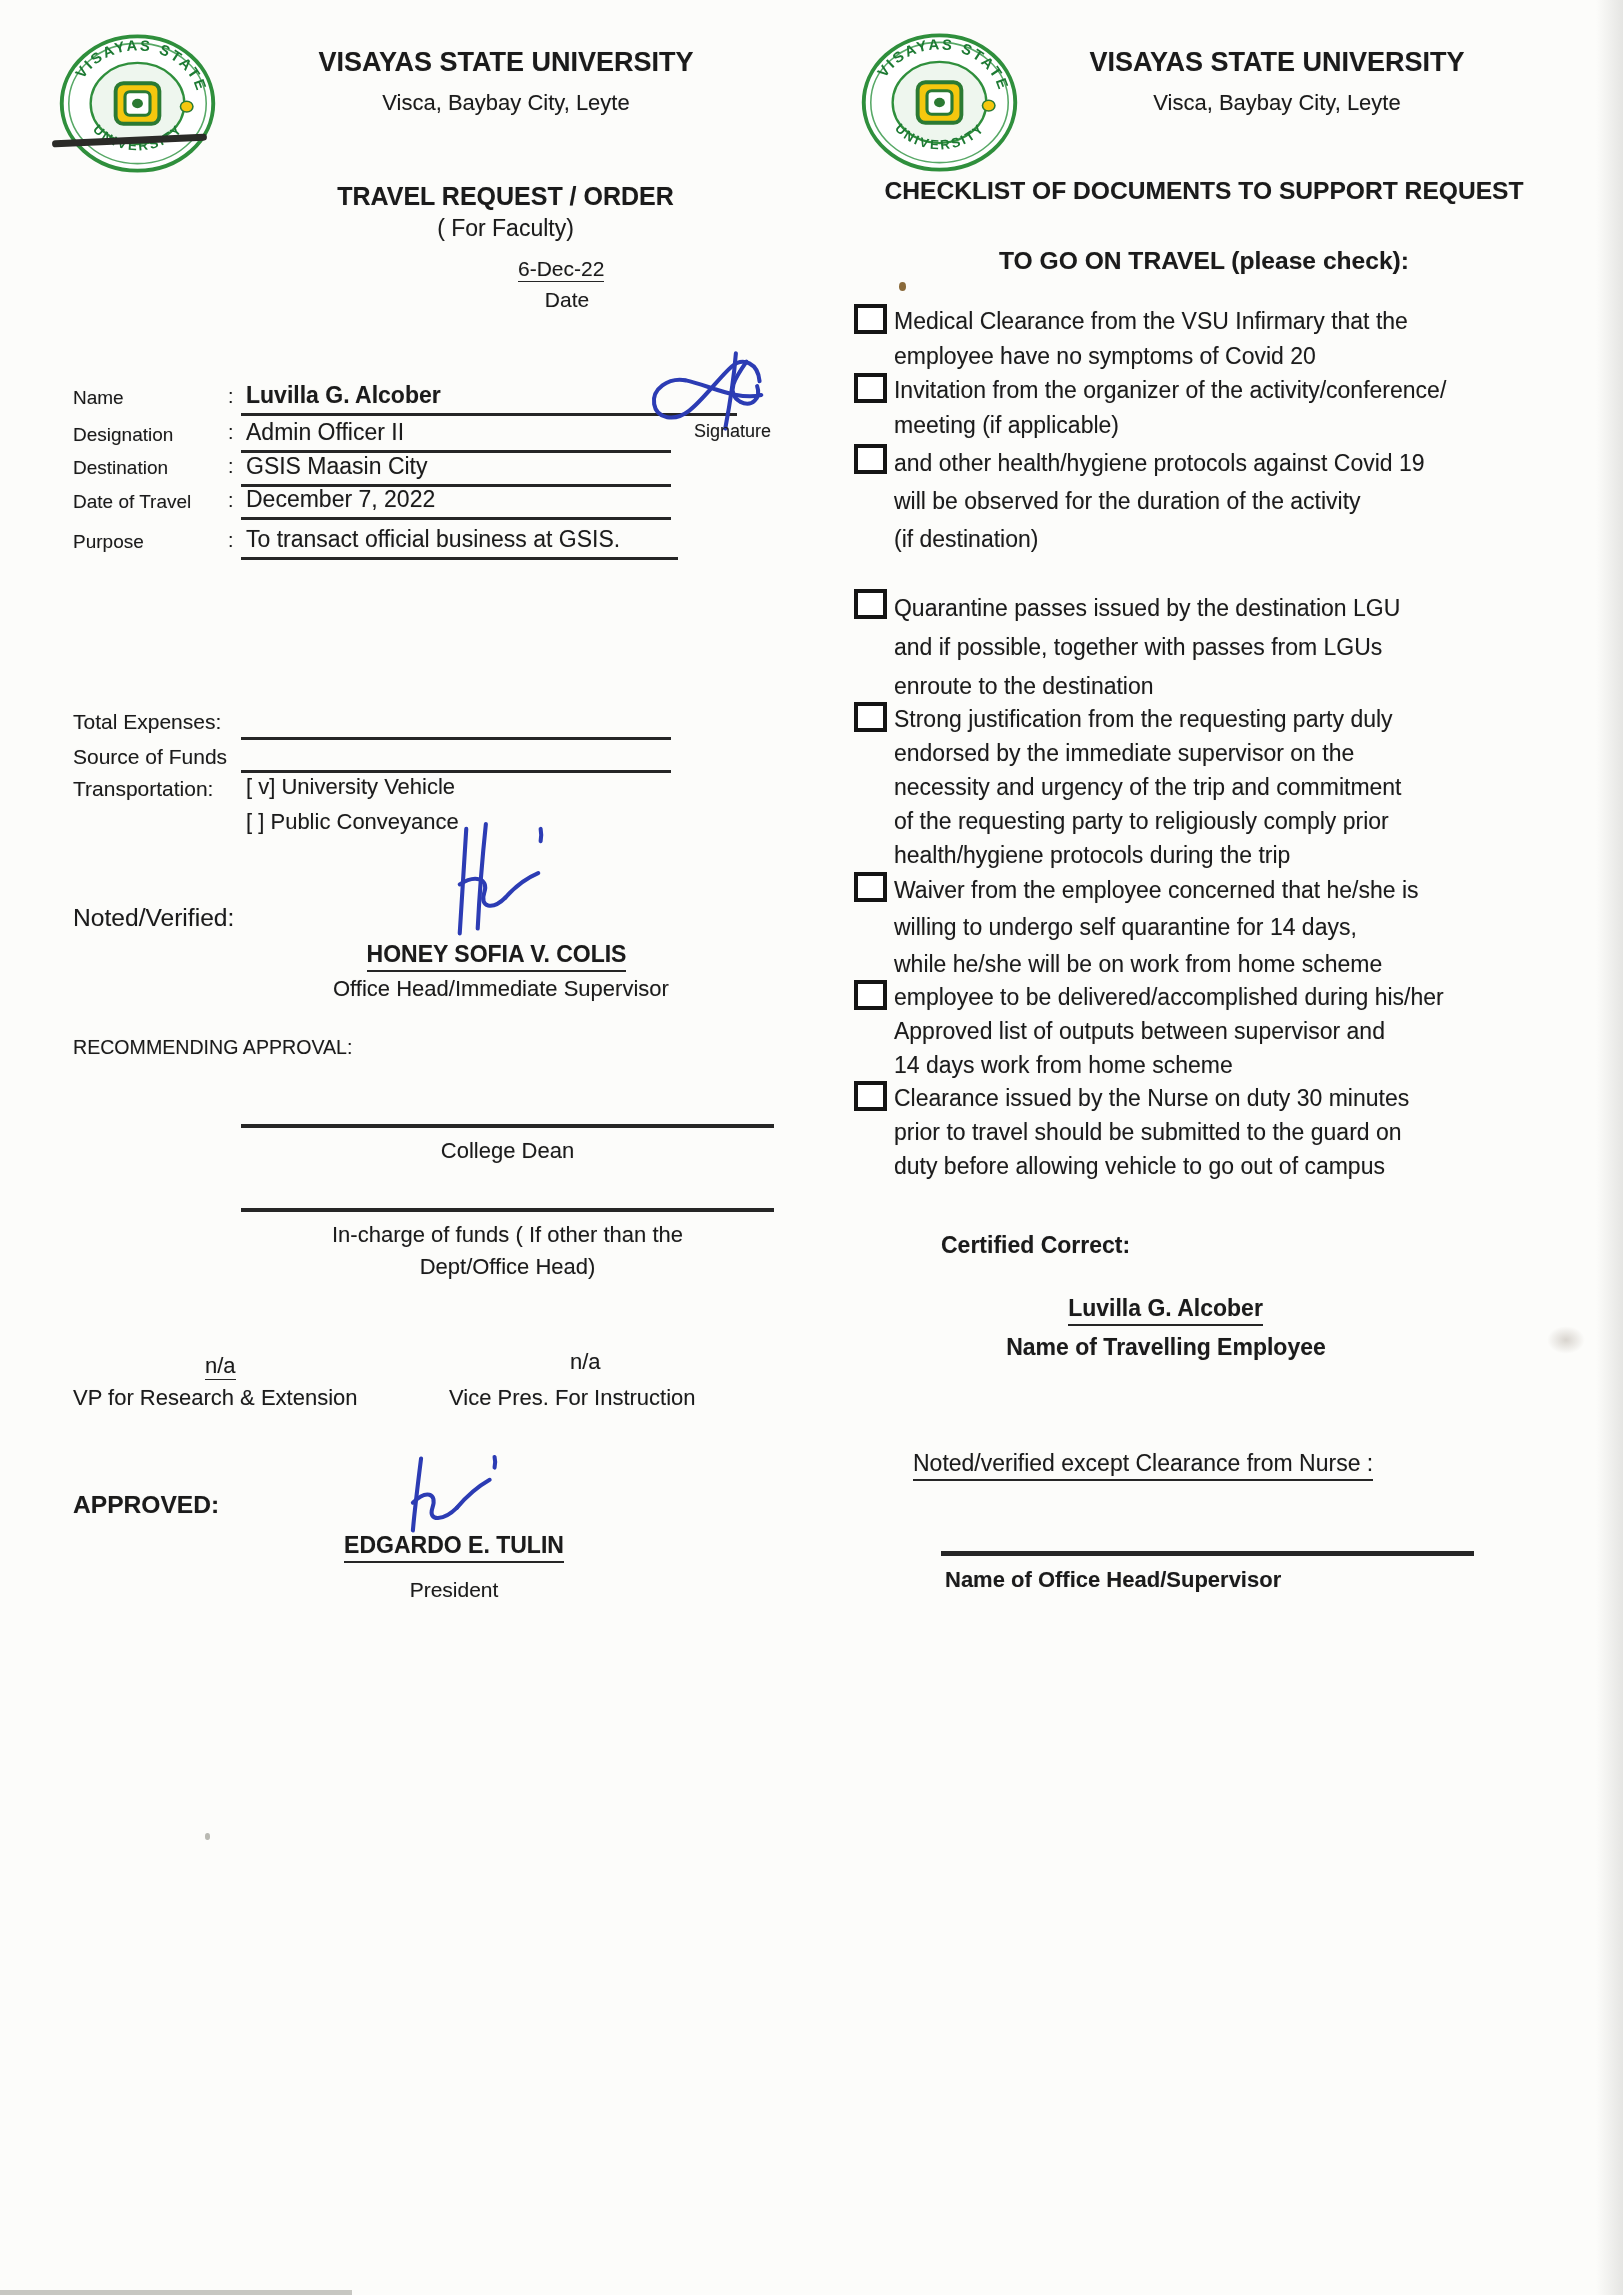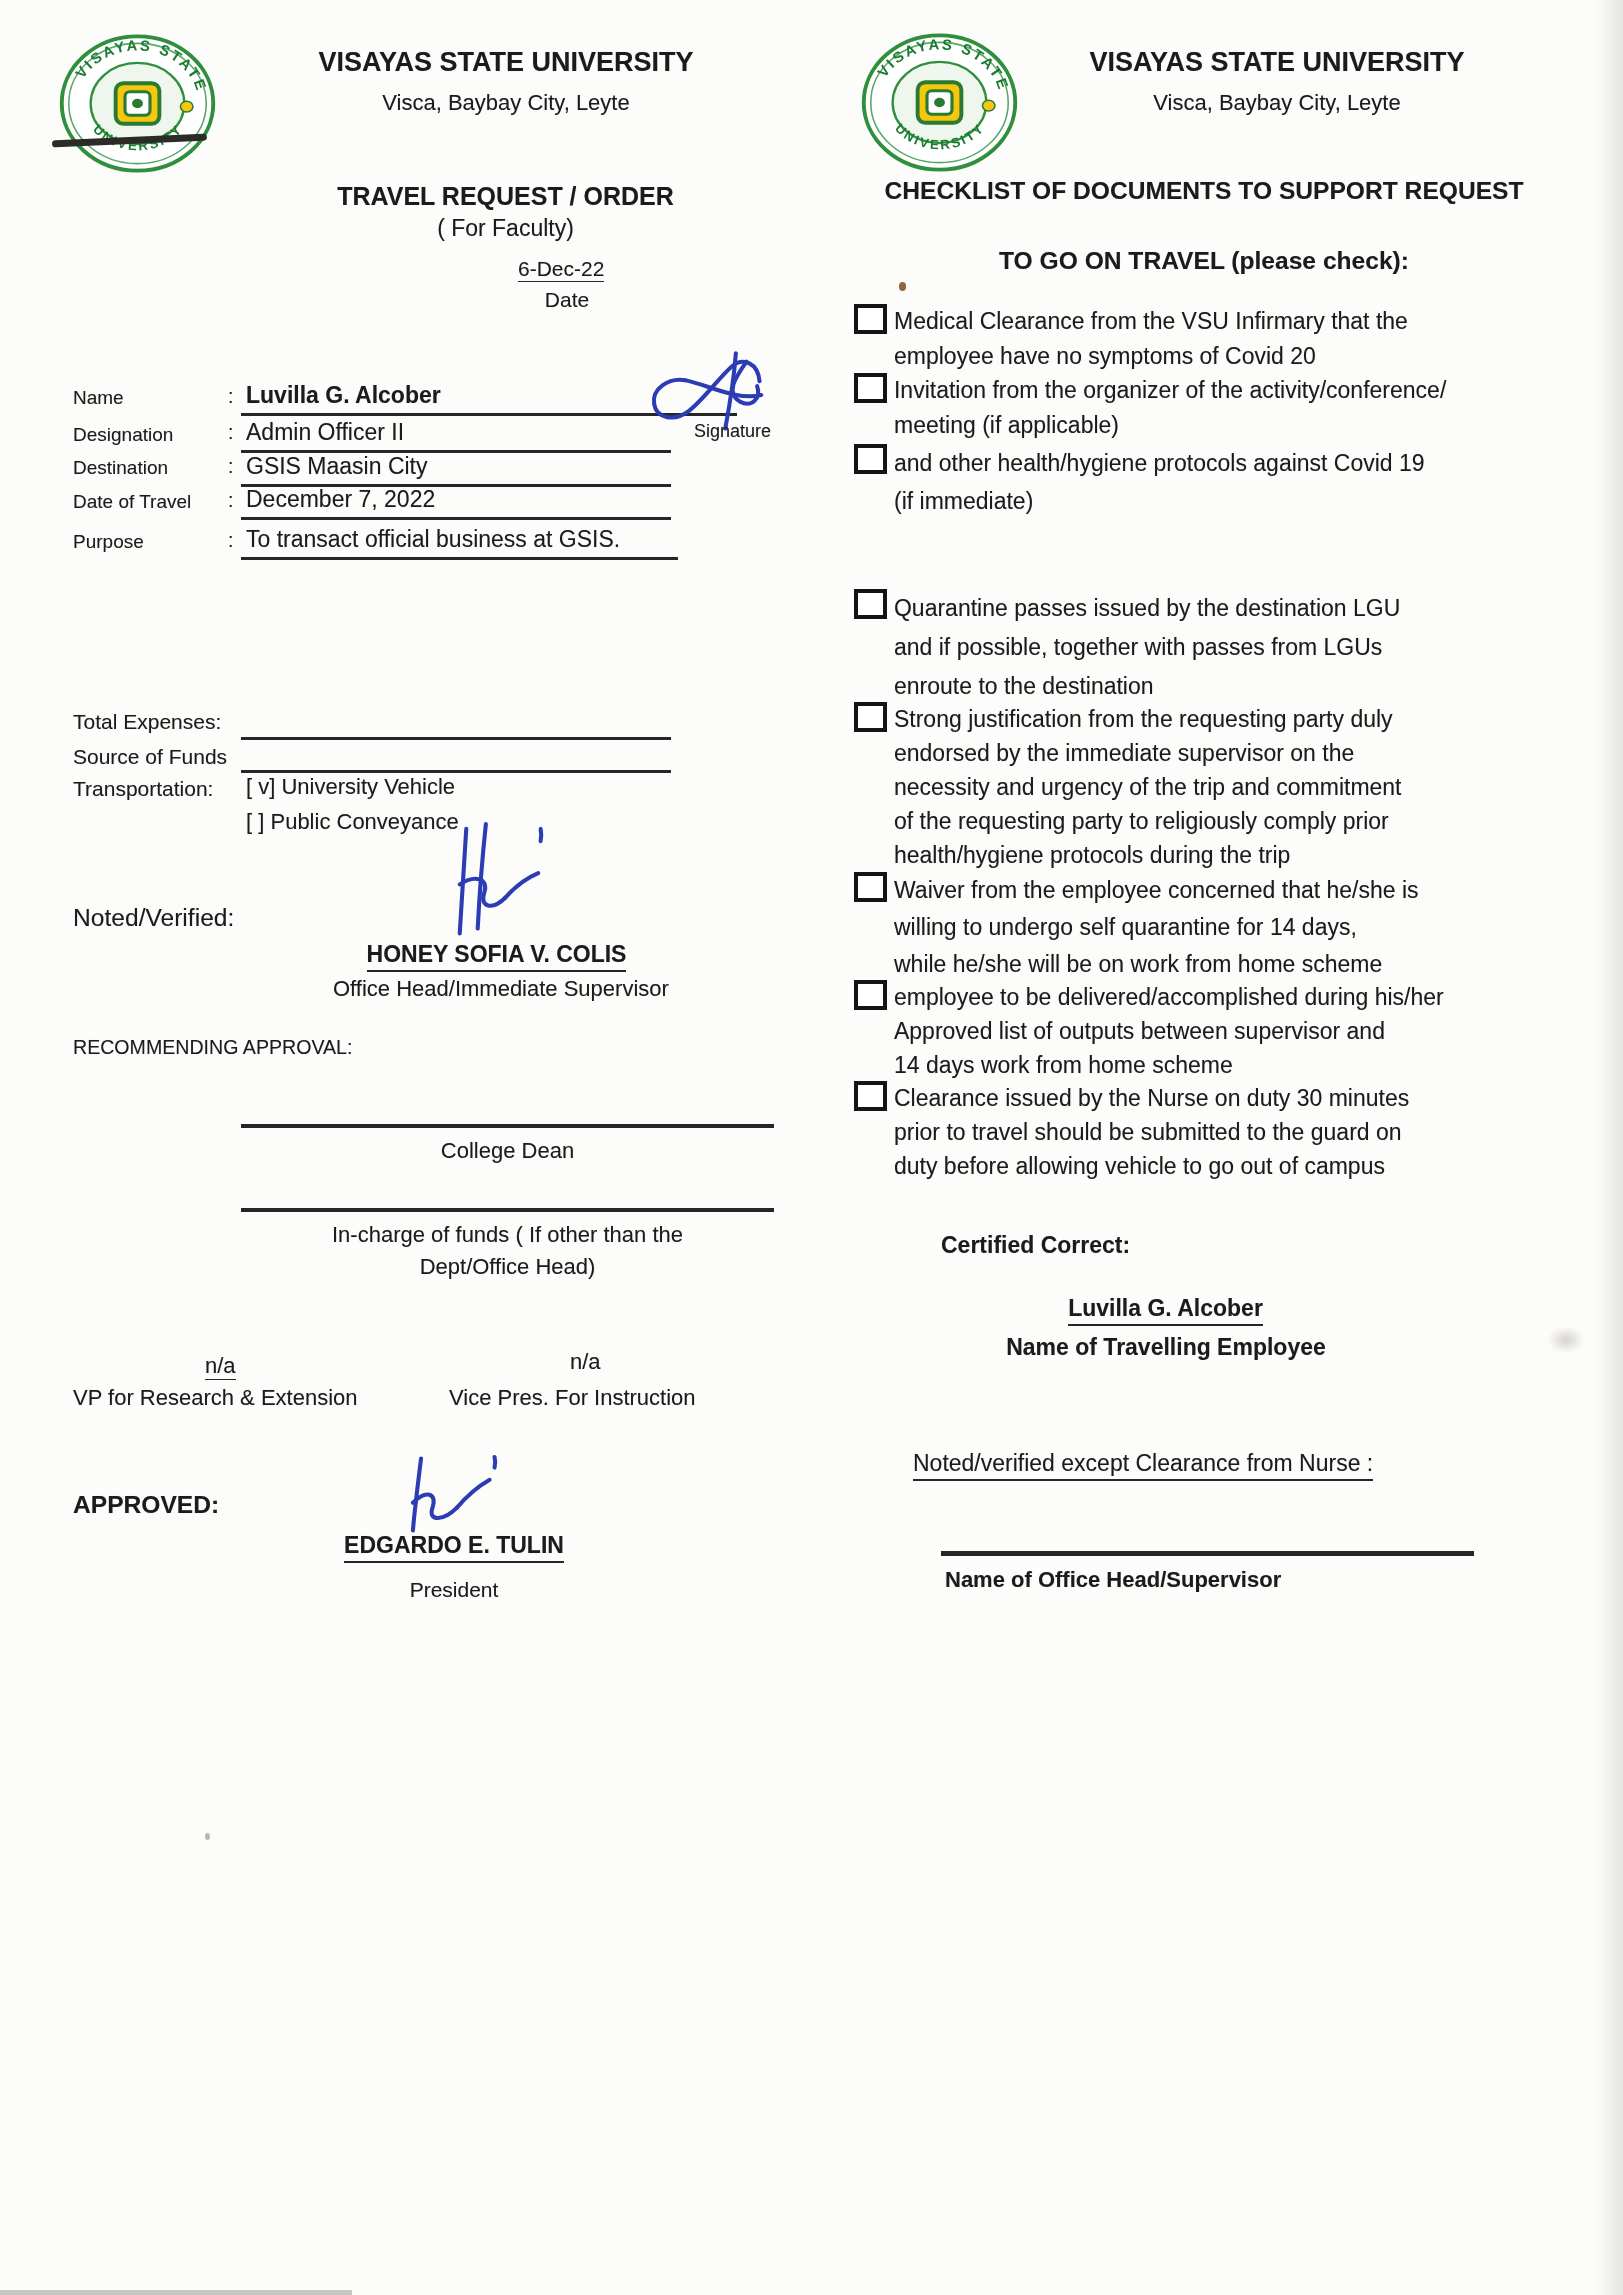--- a/index.html
+++ b/index.html
@@ -200,21 +200,22 @@
     <div class="clines ink">
       <div>Invitation from the organizer of the activity/conference/</div>
       <div>meeting (if applicable)</div>
     </div>
   </div>
 
   <div class="chk" style="top:444px">
     <span class="cbox"></span>
     <div class="clines ink" style="line-height:38px">
       <div>and other health/hygiene protocols against Covid 19</div>
-      <div>(if immediate)</div>
+      <div>will be observed for the duration of the activity</div>
+      <div>(if destination)</div>
     </div>
   </div>
 
   <div class="chk" style="top:589px">
     <span class="cbox"></span>
     <div class="clines ink" style="line-height:39px">
       <div>Quarantine passes issued by the destination LGU</div>
       <div>and if possible, together with passes from LGUs</div>
       <div>enroute to the destination</div>
     </div>

